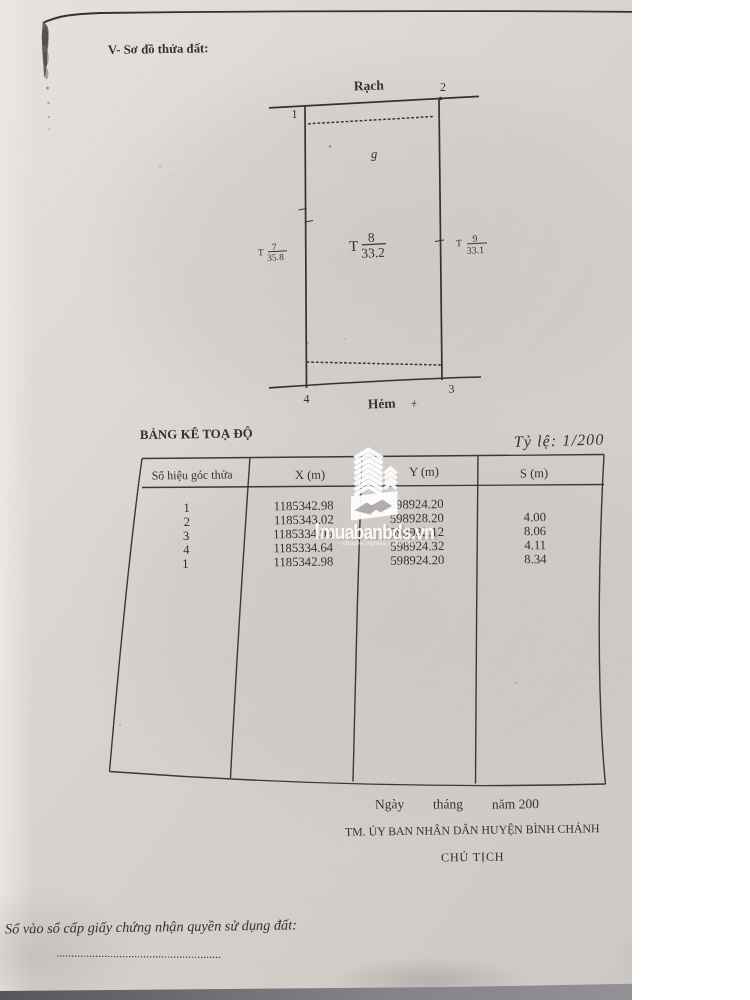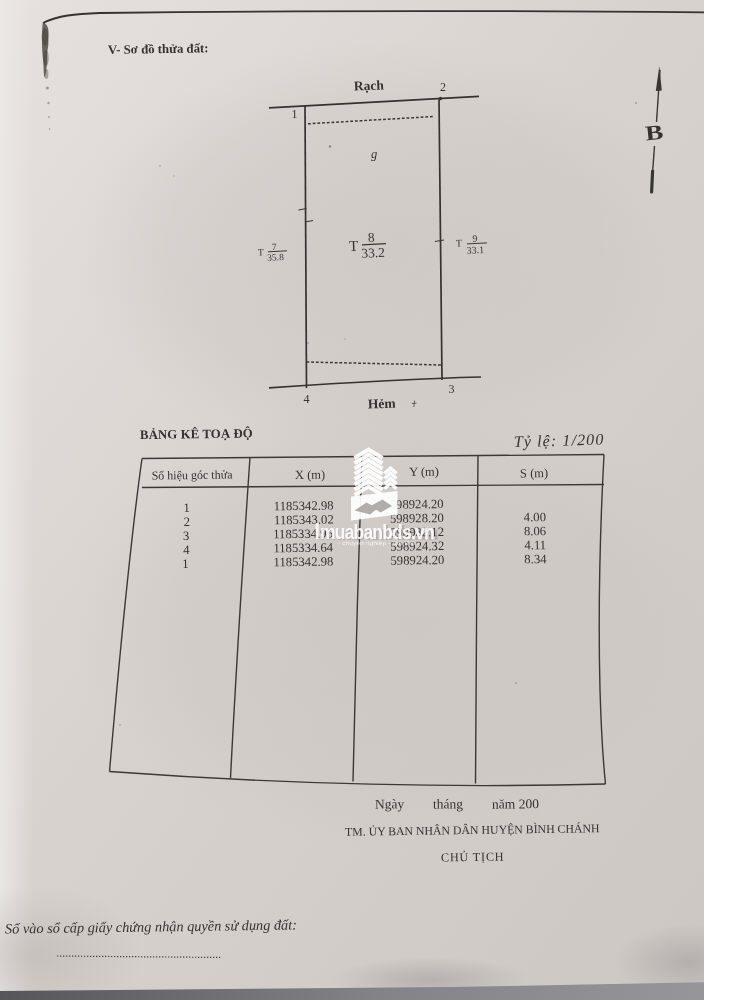--- a/index.html
+++ b/index.html
@@ -1,16 +1,16 @@
 <!DOCTYPE html>
 <html><head>
 <meta charset="utf-8">
 <style>
 html,body{margin:0;padding:0}
-.page{position:relative;width:704px;height:1000px;overflow:hidden;background:#d946ef}
+.page{position:relative;width:632px;height:1000px;overflow:hidden;background:#d946ef}
 svg{display:block}
 text{font-family:"Liberation Serif",serif;fill:#363230}
 </style>
 </head>
 <body>
 <div class="page">
 <svg width="750" height="1000" viewBox="0 0 750 1000">
 <defs>
 <linearGradient id="paper" x1="0" y1="0" x2="1" y2="1">
 <stop offset="0" stop-color="#e6e1de"></stop>

